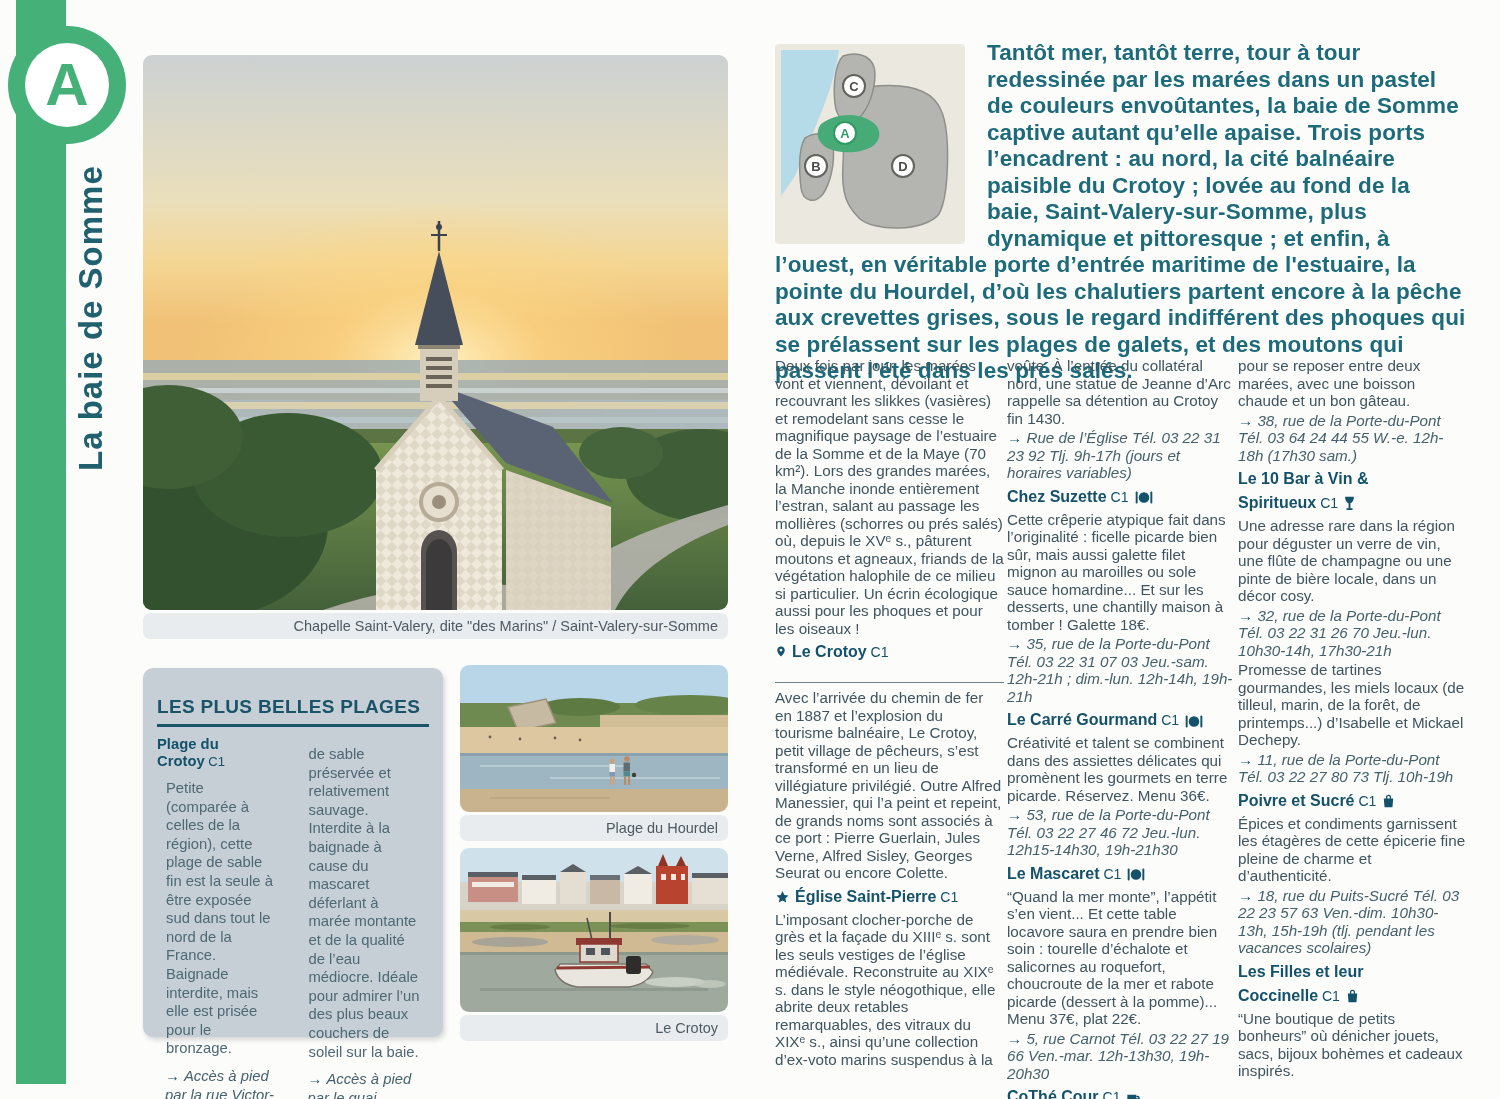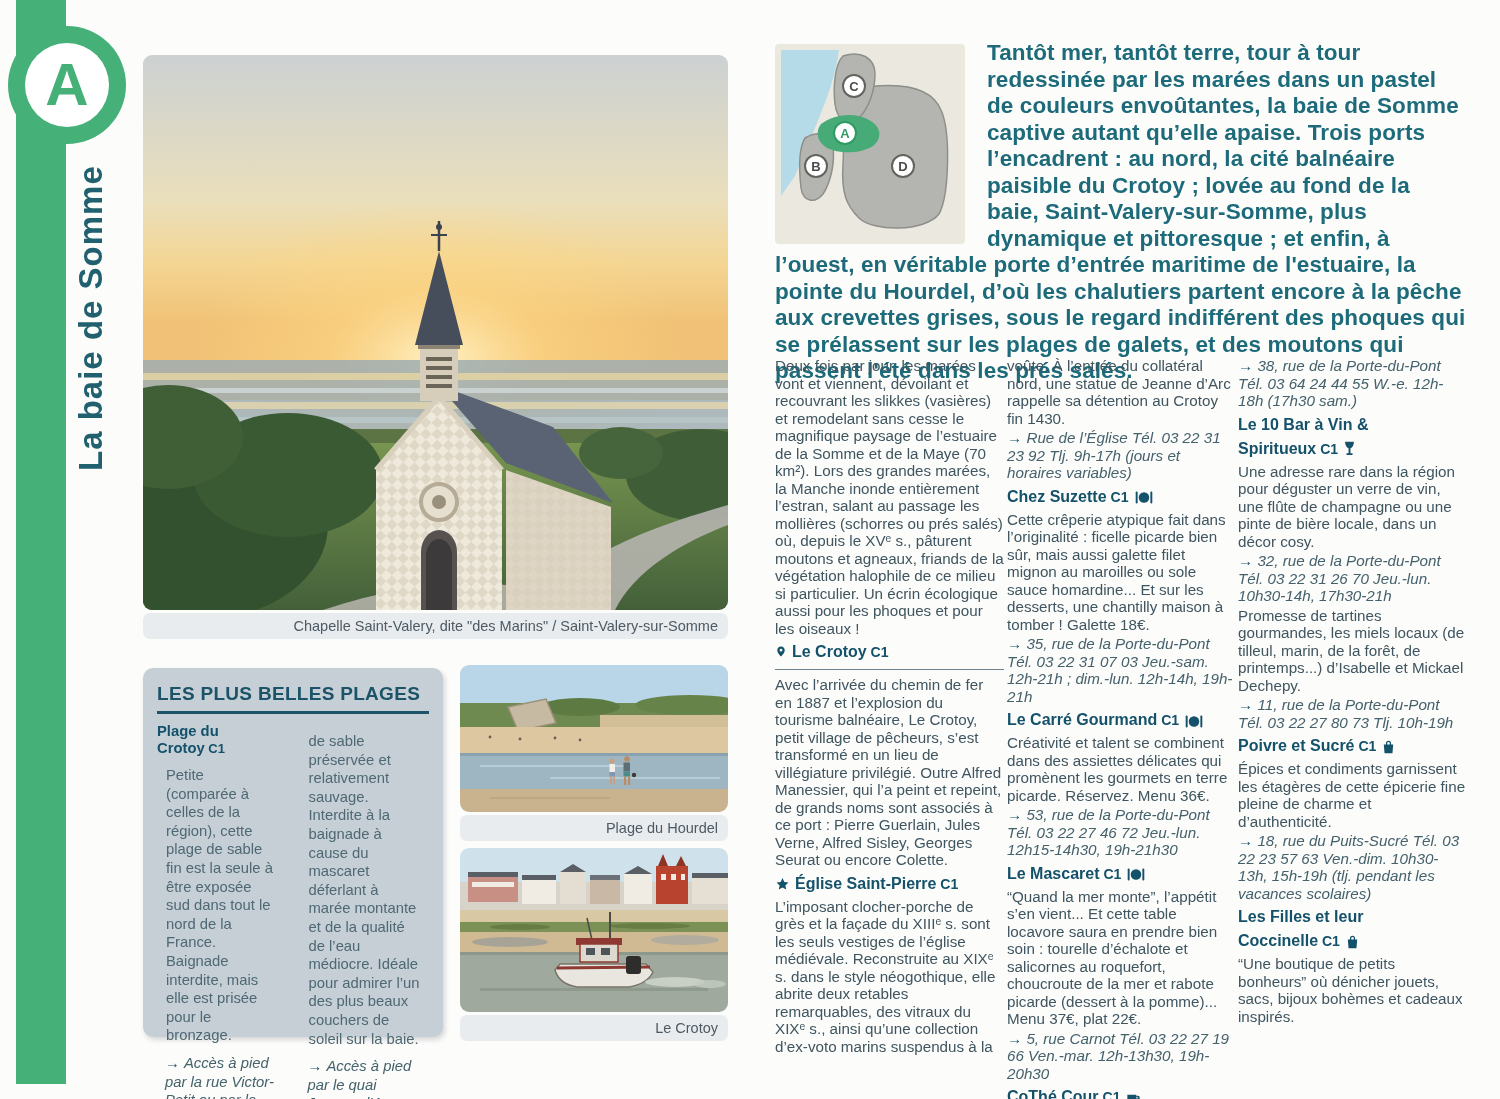--- a/index.html
+++ b/index.html
@@ -41,31 +41,31 @@
          font-weight:bold;font-size:22.5px;line-height:26.5px;letter-spacing:.1px;}
   .intro .mapwrap{float:left;width:190px;height:200px;margin:4px 22px 4px 0;border-radius:4px;overflow:hidden;}
   .intro .mapwrap svg{display:block;}
 
   
   .acol{position:absolute;top:357px;width:229px;color:var(--body);
         font-size:15.2px;line-height:17.5px;}
   #col1{left:775px;} #col2{left:1007px;} #col3{left:1238px;}
   .para{margin:0 0 2px 0;}
   .entry-h{color:var(--head);font-weight:bold;font-size:16px;line-height:24px;margin:3px 0 2px;}
-  .entry-h.ruled{border-bottom:1.5px solid #6f828c;padding-bottom:5px;margin-bottom:6px;}
-  .eref{font-weight:700;font-size:88%;text-align:center;}
+  .entry-h.ruled{border-bottom:1.5px solid #6f828c;padding-bottom:18px;margin-bottom:6px;}
+  .eref{font-weight:400;font-size:88%;text-align:center;}
   .icon{display:inline-block;vertical-align:-2px;color:var(--head);line-height:0;}
   .icon.before{margin-right:5px;}
   .icon.after{margin-left:6px;vertical-align:-2.5px;}
   .addr{font-style:italic;color:var(--ital);margin:0 0 2px 0;}
   .addr .arrow{font-style:normal;font-weight:bold;color:var(--head);}
 
   
   .box{position:absolute;left:143px;top:668px;width:300px;height:369px;background:var(--boxbg);
-       border-radius:10px;padding:15px 14px;box-sizing:border-box;
+       border-radius:10px;padding:28px 14px;box-sizing:border-box;
        box-shadow:2px 3px 5px rgba(40,50,60,.18);}
   .box-title{color:#1b5368;font-weight:bold;font-size:19px;letter-spacing:.3px;
              border-bottom:3px solid #1b5368;padding-bottom:6px;margin-bottom:9px;}
   .box-cols{display:flex;gap:13px;font-size:14.8px;line-height:18.6px;color:#4e6874;}
   .box-col{width:130px;}
   .box .entry-h{font-size:14.8px;line-height:17px;margin:0;}
   .box .para{margin:9px;}
   .box .addr{margin:8px;}
 </style>
 </head>
@@ -211,20 +211,21 @@
       <div class="addr"><span class="arrow">→ </span><span>5, rue Carnot Tél. 03 22 27 19 66 Ven.-mar. 12h-13h30, 19h-20h30</span></div>
       <div class="entry-h"><span class="ename">CoThé Cour</span><span class="eref">&nbsp;C1</span><span class="icon after"><svg width="15" height="13" viewBox="0 0 22 19">
             <g fill="currentColor">
               <path d="M2 4h13v7.5A4.5 4.5 0 0 1 10.5 16h-4A4.5 4.5 0 0 1 2 11.5z"></path>
               <path d="M15 5.5h2.2a3 3 0 0 1 0 6H15v-2.2h2a0.9 0.9 0 0 0 0-1.8h-2z"></path>
               <rect x="1" y="16.8" width="16" height="1.8" rx="0.9"></rect>
             </g>
           </svg></span></div>
     </div>
   <div class="acol" id="col3">
+      <p class="para">pour se reposer entre deux marées, avec une boisson chaude et un bon gâteau.</p>
       <div class="addr"><span class="arrow">→ </span><span>38, rue de la Porte-du-Pont Tél. 03 64 24 44 55 W.-e. 12h-18h (17h30 sam.)</span></div>
       <div class="entry-h"><span class="ename">Le 10 Bar à Vin &amp; Spiritueux</span><span class="eref">&nbsp;C1</span><span class="icon after"><svg width="11" height="15" viewBox="0 0 16 22">
             <path fill="currentColor" d="M1.5 1h13c0 5-2.2 8.6-5.1 9.6V18h3v2.5H3.6V18h3v-7.4C3.7 9.6 1.5 6 1.5 1z"></path>
           </svg></span></div>
       <p class="para">Une adresse rare dans la région pour déguster un verre de vin, une flûte de champagne ou une pinte de bière locale, dans un décor cosy.</p>
       <div class="addr"><span class="arrow">→ </span><span>32, rue de la Porte-du-Pont Tél. 03 22 31 26 70 Jeu.-lun. 10h30-14h, 17h30-21h</span></div>
       <p class="para">Promesse de tartines gourmandes, les miels locaux (de tilleul, marin, de la forêt, de printemps...) d’Isabelle et Mickael Dechepy.</p>
       <div class="addr"><span class="arrow">→ </span><span>11, rue de la Porte-du-Pont Tél. 03 22 27 80 73 Tlj. 10h-19h</span></div>
       <div class="entry-h"><span class="ename">Poivre et Sucré</span><span class="eref">&nbsp;C1</span><span class="icon after"><svg width="13" height="14" viewBox="0 0 20 22">
             <path fill="currentColor" d="M6 7V5a4 4 0 0 1 8 0v2h3.4l-1.2 14H3.8L2.6 7H6zm2 0h4V5a2 2 0 0 0-4 0z"></path>

